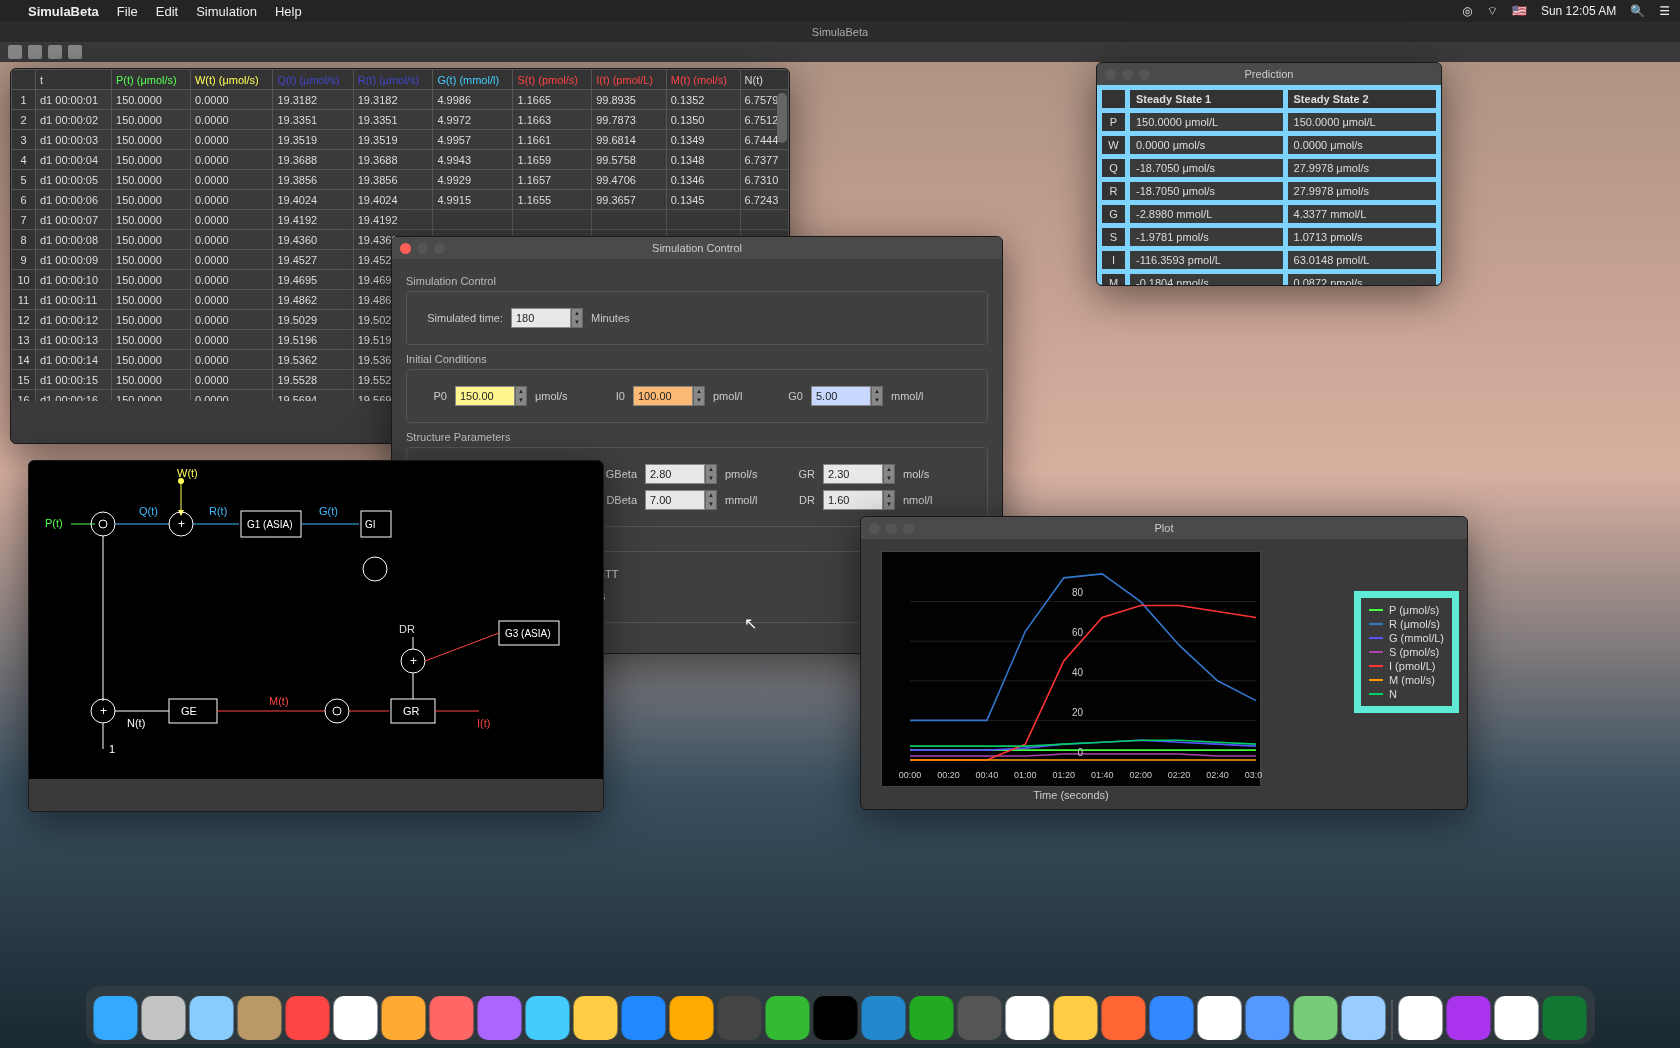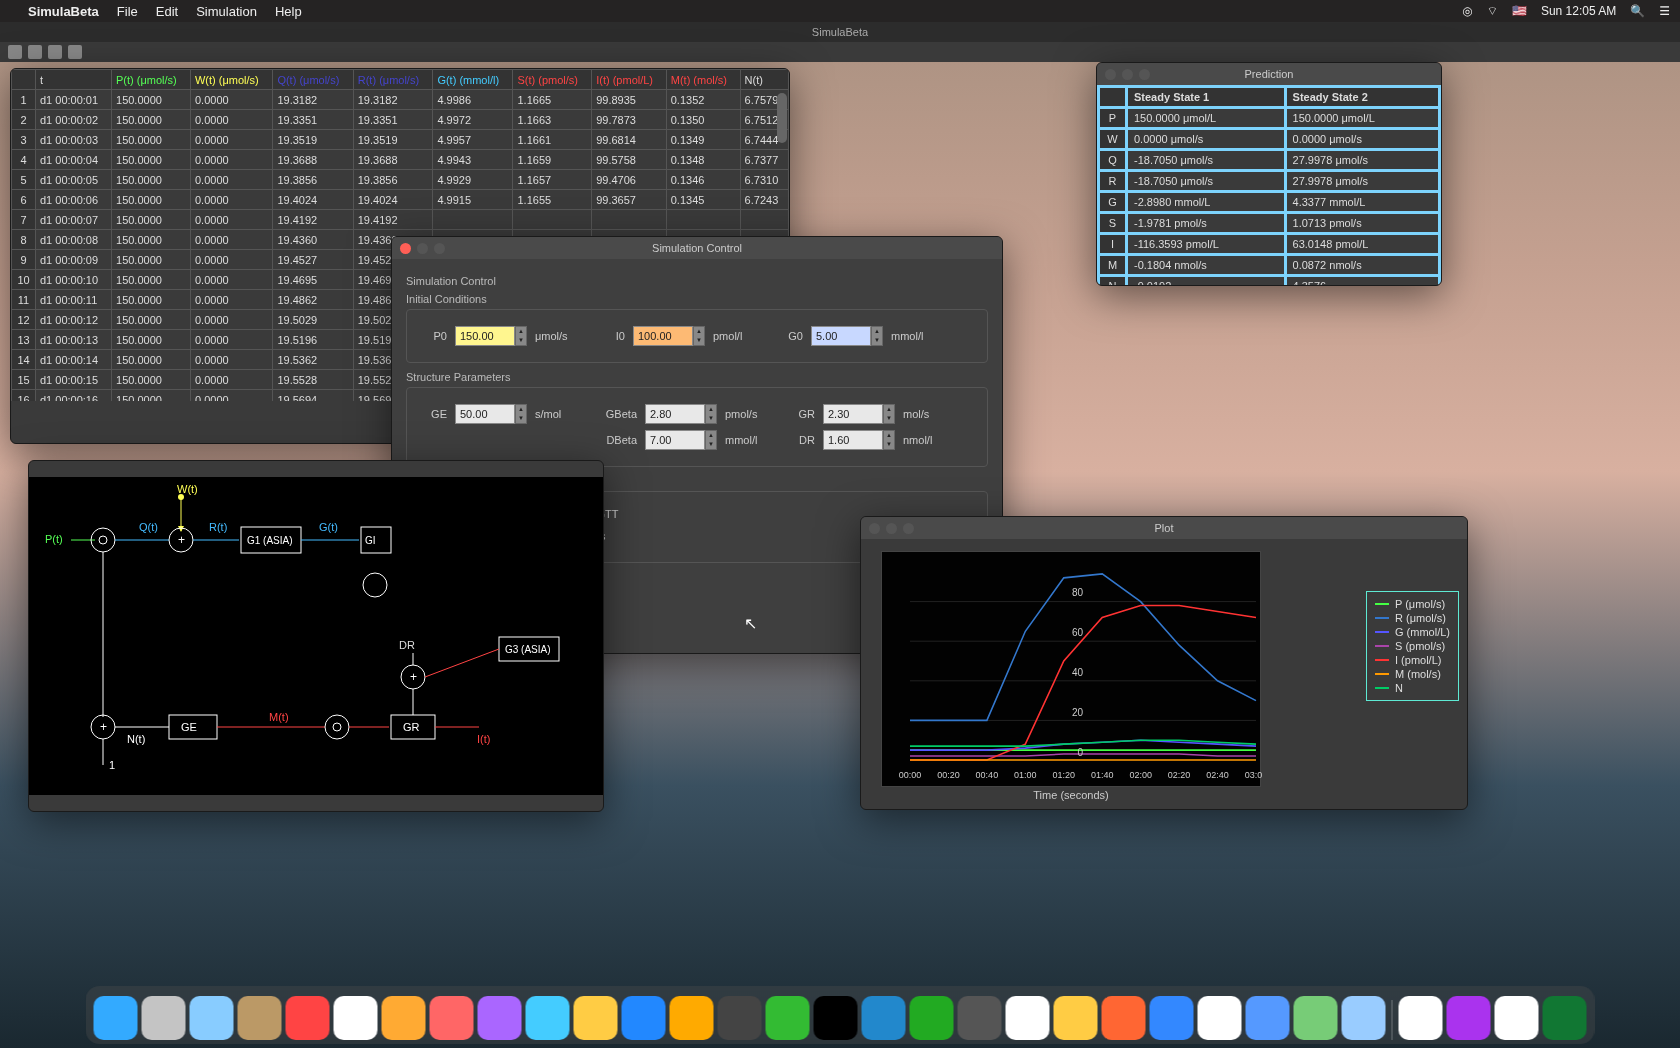--- a/index.html
+++ b/index.html
@@ -30,21 +30,21 @@
 #log th,#log td { border:1px solid #555; padding:2px 4px; text-align:left; height:20px; white-space:nowrap; overflow:hidden; }
 #log th { background:#333; font-weight:400; }
 #log .tbody-wrap { height:332px; overflow-y:auto; }
 #log .rownum { background:#333; width:24px; text-align:center; }
 #log th.c-p { color:#5f5; } #log th.c-w { color:#ff5; } #log th.c-q { color:#44c; } #log th.c-r { color:#44c; }
 #log th.c-g { color:#4cf; } #log th.c-s { color:#f44; } #log th.c-i { color:#f44; } #log th.c-m { color:#f44; }
 
 
 #pred { top:62px; left:1096px; width:346px; height:224px; }
 #pred table { width:100%; border-collapse:collapse; font-size:11px; }
-#pred th,#pred td { border:3px solid #7dd3fc; padding:3px 6px; text-align:left; }
+#pred th,#pred td { border:5px solid #7dd3fc; padding:3px 6px; text-align:left; }
 #pred th { background:#333; }
 #pred td.k { background:#333; width:28px; text-align:center; }
 
 
 #simctrl { top:236px; left:391px; width:612px; height:418px; background:#3f3f3f; }
 #simctrl .body { padding:10px 14px; font-size:11px; color:#ccc; }
 #simctrl .sect { margin:6px 0 4px; font-size:11px; color:#bbb; }
 #simctrl .box { border:1px solid #555; border-radius:4px; padding:10px 12px; margin-bottom:8px; }
 #simctrl .row { display:flex; align-items:center; gap:8px; margin:6px 0; }
 #simctrl label.f { width:84px; text-align:right; font-size:11px; }
@@ -59,27 +59,27 @@
 .unit { font-size:11px; color:#ccc; width:54px; }
 .radio { display:flex; align-items:center; gap:6px; margin-right:30px; }
 .radio .dot { width:12px; height:12px; border-radius:50%; border:1px solid #888; background:#333; }
 .radio.sel .dot { background:#2a7fff; border-color:#2a7fff; box-shadow:inset 0 0 0 3px #2a7fff,inset 0 0 0 4px #fff; }
 .btn { padding:3px 20px; border-radius:4px; background:#6a6a6a; color:#eee; border:1px solid #444; font-size:12px; cursor:pointer; }
 .btn.primary { background:#1a6fe8; border-color:#0a4fb8; }
 .btnrow { display:flex; justify-content:space-between; margin-top:10px; }
 
 
 #ips { top:460px; left:28px; width:576px; height:352px; }
-#ips .canvas { position:relative; width:100%; height:318px; background:#000;margin-top:16px; }
+#ips .canvas { position:relative; width:100%; height:318px; background:#000; }
 #ips svg { position:absolute; top:0; left:0; }
 
 
 #plot { top:516px; left:860px; width:608px; height:294px; }
 #plot .chart { position:relative; width:380px; height:236px; margin:12px 0 0 20px; background:#020202; border:1px solid #444; }
-#plot .legend { position:absolute; right:8px; top:40px; border:1px solid #5eead4; padding:4px 8px; font-size:11px; }
+#plot .legend { position:absolute; right:8px; top:40px; border:7px solid #5eead4; padding:4px 8px; font-size:11px; }
 #plot .legend div { display:flex; align-items:center; gap:6px; margin:2px 0; }
 #plot .legend .sw { width:14px; height:2px; }
 #plot .xlab { text-align:center; font-size:11px; margin-top:2px; color:#ccc; width:380px; margin-left:20px; }
 #plot .ytick { position:absolute; right:384px; font-size:10px; color:#ccc; }
 
 
 .dock { position:absolute; bottom:4px; left:50%; transform:translateX(-50%); height:58px; background:rgba(80,80,80,.35); border-radius:14px; padding:4px 8px; display:flex; gap:4px; align-items:flex-end; backdrop-filter:blur(6px); }
 .dock .di { width:44px; height:44px; border-radius:10px; background:linear-gradient(135deg,#678,#345); position:relative; }
 .dock .sep { width:1px; height:40px; background:rgba(255,255,255,.3); margin:0 2px; }
 
@@ -423,20 +423,33 @@
   <div class="wtitle">
     <div class="lights">
         <span></span>
         <span></span>
         <span></span>
       </div>
     <span>Simulation Control</span>
   </div>
   <div class="body">
     <div class="sect">Simulation Control</div>
+    <div class="box">
+      <div class="row">
+        <label class="f">Simulated time:</label>
+        <div class="numfield">
+          <input value="180" style="">
+          <div class="spin">
+              <div>▲</div>
+              <div>▼</div>
+            </div>
+        </div>
+        <span class="unit">Minutes</span>
+      </div>
+    </div>
 
     <div class="sect">Initial Conditions</div>
     <div class="box">
       <div class="row">
         <label class="s">P0</label>
         <div class="numfield hi-y">
             <input value="150.00" style="">
             <div class="spin">
               <div>▲</div>
               <div>▼</div>

